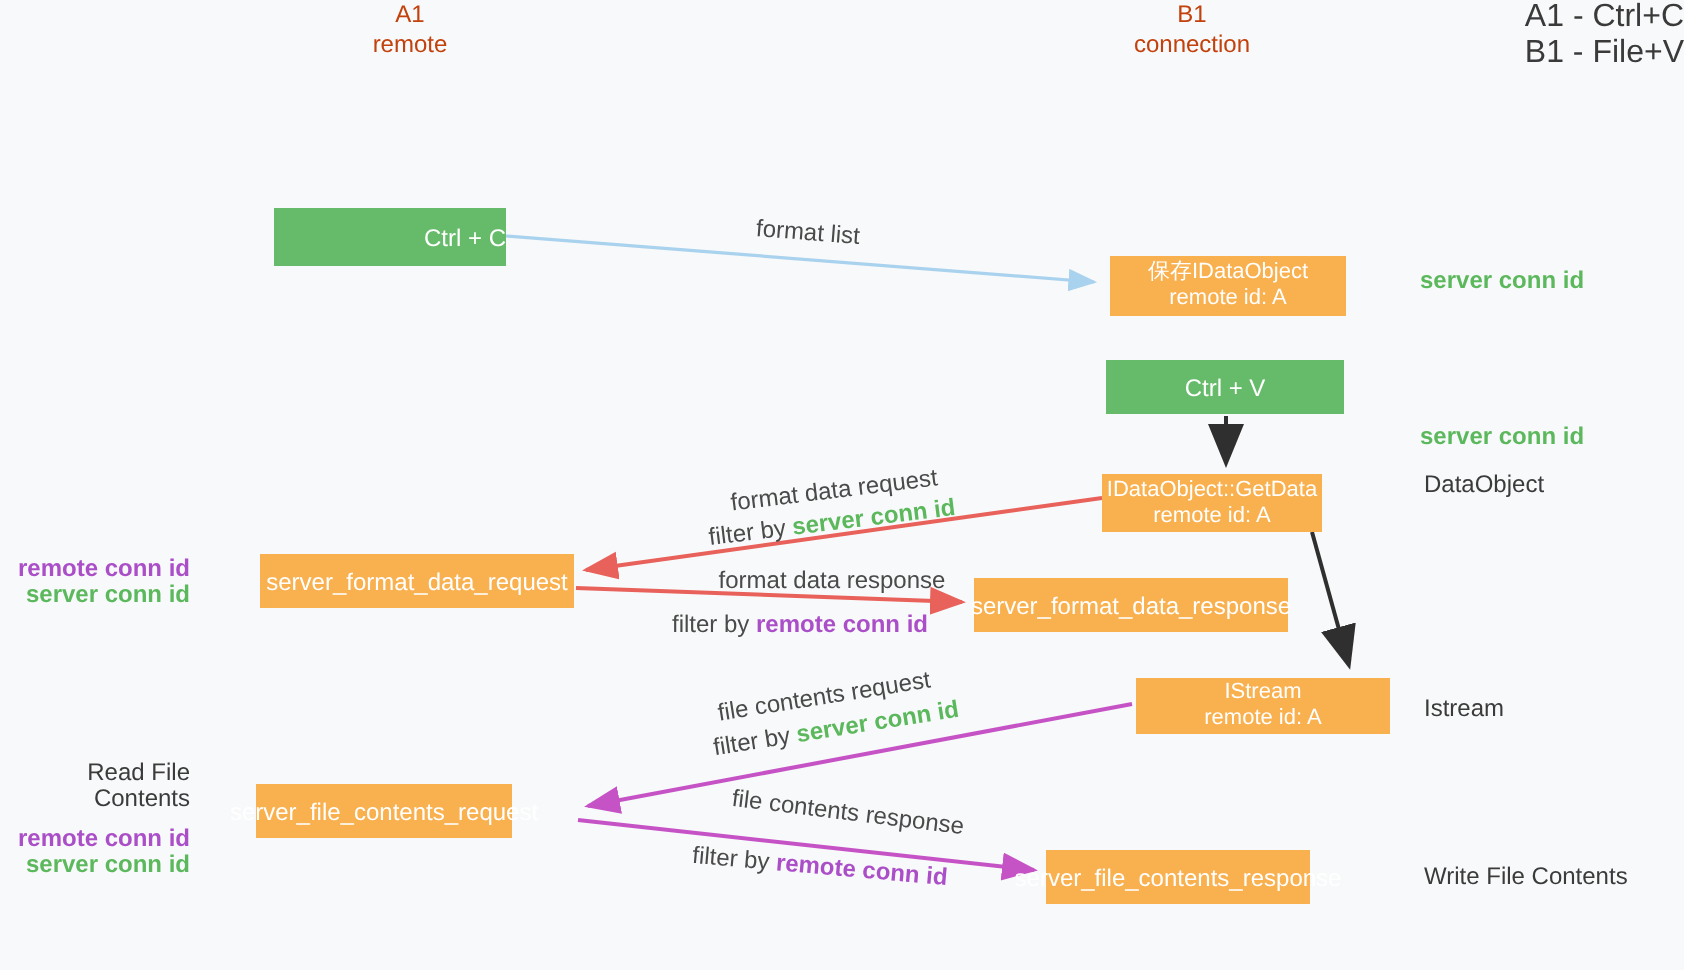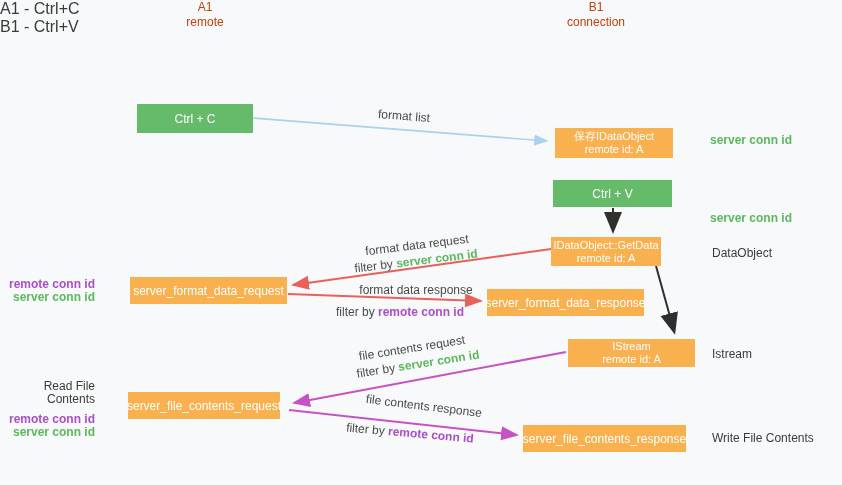--- a/index.html
+++ b/index.html
@@ -5,21 +5,21 @@
   html,body { margin:0; padding:0; }
   body { background:#e9eaec; }
   .canvas {
     position:relative; width:842px; height:485px; overflow:hidden;
     background:#f8f9fa;
     font-family:"Liberation Sans", sans-serif;
     color:#3b3b3b;
   }
   .abs { position:absolute; }
   .title {
-    left:0; top:10; width:100%; text-align:left;
+    left:0; top:10; width:100%; text-align:right;
     font-size:16px; line-height:18px; color:#3a3a3a; z-index:3;
   }
   .col-header {
     top:54; text-align:center; font-size:12px; line-height:15px; color:#c2410c; z-index:3;
   }
   .lifeline { top:88; height:372; background:#4a80d5; z-index:0; }
   .dotted {
     left:8; top:168; width:827; height:5; z-index:2;
     background:repeating-linear-gradient(90deg,#373737 0 6px, transparent 6px 12px);
   }
@@ -42,21 +42,21 @@
   .left-block { width:95px; }
   .left-block .row { display:block; }
 </style>
 </head>
 <body>
 
 <div class="canvas">
 
   <div class="abs title">
     <div>A1 - Ctrl+C</div>
-    <div>B1 - Ctrl+V</div>
+    <div>B1 - File+V</div>
   </div>
 
   <div class="abs col-header" style="left:97px;width:216px;">
     <div>A1</div>
     <div>remote</div>
   </div>
   <div class="abs col-header" style="left:485px;width:222px;">
     <div>B1</div>
     <div>connection</div>
   </div>
@@ -83,21 +83,21 @@
     </defs>
     <line x1="253" y1="118" x2="547" y2="141" stroke="#a9d2ee" stroke-width="1.6" marker-end="url(#ah-blue)"></line>
     <line x1="613" y1="208" x2="613" y2="230" stroke="#2f2f2f" stroke-width="2" marker-end="url(#ah-black)"></line>
     <line x1="551" y1="249" x2="293" y2="285" stroke="#e8615a" stroke-width="2" marker-end="url(#ah-red)"></line>
     <line x1="288" y1="294" x2="481" y2="301" stroke="#e8615a" stroke-width="2" marker-end="url(#ah-red)"></line>
     <line x1="656" y1="266" x2="674" y2="331" stroke="#2f2f2f" stroke-width="2" marker-end="url(#ah-black)"></line>
     <line x1="566" y1="352" x2="294" y2="403" stroke="#c653c6" stroke-width="2" marker-end="url(#ah-purple)"></line>
     <line x1="289" y1="410" x2="517" y2="435" stroke="#c653c6" stroke-width="2" marker-end="url(#ah-purple)"></line>
   </svg>
 
-  <div class="abs node green" style="left:137px;top:104px;width:116px;height:29px;">
+  <div class="abs node green" style="left:137px;top:104px;width:116px;height:29px;align-items:flex-end;">
     <span class="single">Ctrl + C</span>
   </div>
 
   <div class="abs node orange" style="left:555px;top:128px;width:118px;height:30px;">
     <span class="l2">保存IDataObject</span>
     <span class="l2">remote id: A</span>
   </div>
 
   <div class="abs node green" style="left:553px;top:180px;width:119px;height:27px;text-align:center;">
     <span class="single">Ctrl + V</span>
@@ -114,25 +114,25 @@
 
   <div class="abs node orange" style="left:487px;top:289px;width:157px;height:27px;">
     <span class="single">server_format_data_response</span>
   </div>
 
   <div class="abs node orange" style="left:568px;top:339px;width:127px;height:28px;">
     <span class="l2">IStream</span>
     <span class="l2">remote id: A</span>
   </div>
 
-  <div class="abs node orange" style="left:128px;top:392px;width:152px;height:27px;">
+  <div class="abs node orange" style="left:128px;top:392px;width:128px;height:27px;">
     <span class="single">server_file_contents_request</span>
   </div>
 
-  <div class="abs node orange" style="left:523px;top:425px;width:163px;height:27px;">
+  <div class="abs node orange" style="left:523px;top:425px;width:132px;height:27px;">
     <span class="single">server_file_contents_response</span>
   </div>
 
   <div class="abs msg" style="left:404px;top:109px;transform:translateX(-50%) rotate(4.5deg);">format list</div>
 
   <div class="abs msg" style="left:417px;top:238px;transform:translateX(-50%) rotate(-7deg);">format data request</div>
   <div class="abs msg" style="left:416px;top:254px;transform:translateX(-50%) rotate(-7deg);">
     <span>filter by </span><span class="green-t">server conn id</span>
   </div>
 
@@ -146,21 +146,21 @@
     <span>filter by </span><span class="green-t">server conn id</span>
   </div>
 
   <div class="abs msg" style="left:424px;top:399px;transform:translateX(-50%) rotate(7deg);">file contents response</div>
   <div class="abs msg" style="left:410px;top:426px;transform:translateX(-50%) rotate(5deg);">
     <span>filter by </span><span class="purple-t">remote conn id</span>
   </div>
 
   <div class="abs side-label green-t" style="left:710px;top:133px;">server conn id</div>
   <div class="abs side-label green-t" style="left:710px;top:211px;">server conn id</div>
-  <div class="abs side-label" style="left:712px;top:246px;text-align:right;">DataObject</div>
+  <div class="abs side-label" style="left:712px;top:235px;text-align:right;">DataObject</div>
   <div class="abs side-label" style="left:712px;top:347px;">Istream</div>
   <div class="abs side-label" style="left:712px;top:431px;">Write File Contents</div>
 
   <div class="abs left-block" style="top:278px;">
     <span class="row purple-t">remote conn id</span>
     <span class="row green-t">server conn id</span>
   </div>
   <div class="abs left-block" style="top:380px;">
     <span class="row" style="margin-bottom:7px;">Read File Contents</span>
     <span class="row purple-t">remote conn id</span>

